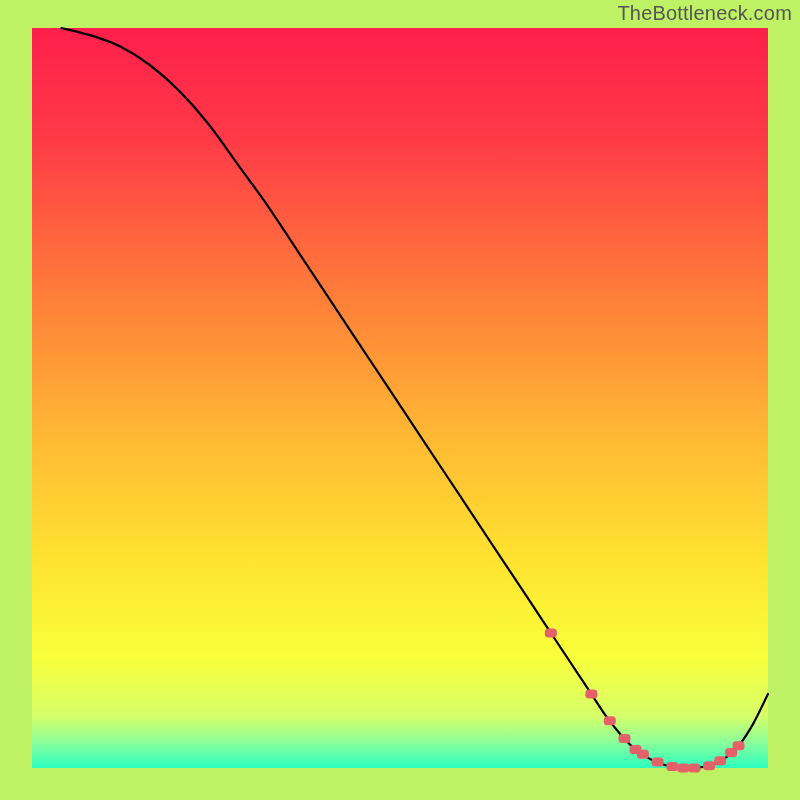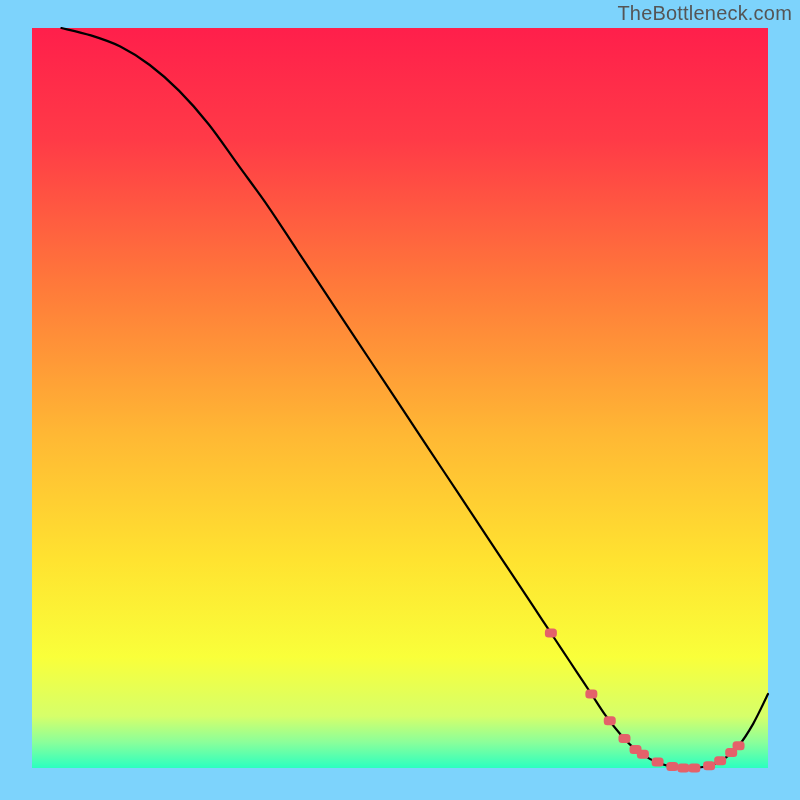--- a/index.html
+++ b/index.html
@@ -8,21 +8,21 @@
     background: #000000;
     width: 800px;
     height: 800px;
     overflow: hidden;
     font-family: Arial, Helvetica, sans-serif;
   }
   .container {
     position: relative;
     width: 800px;
     height: 800px;
-    background: #7dd3fc;
+    background: #bef264;
     text-align: center;
   }
   .watermark {
     position: absolute;
     right: 8px;
     top: 2px;
     font-size: 20px;
     color: #555555;
     font-weight: 500;
     letter-spacing: 0.2px;

